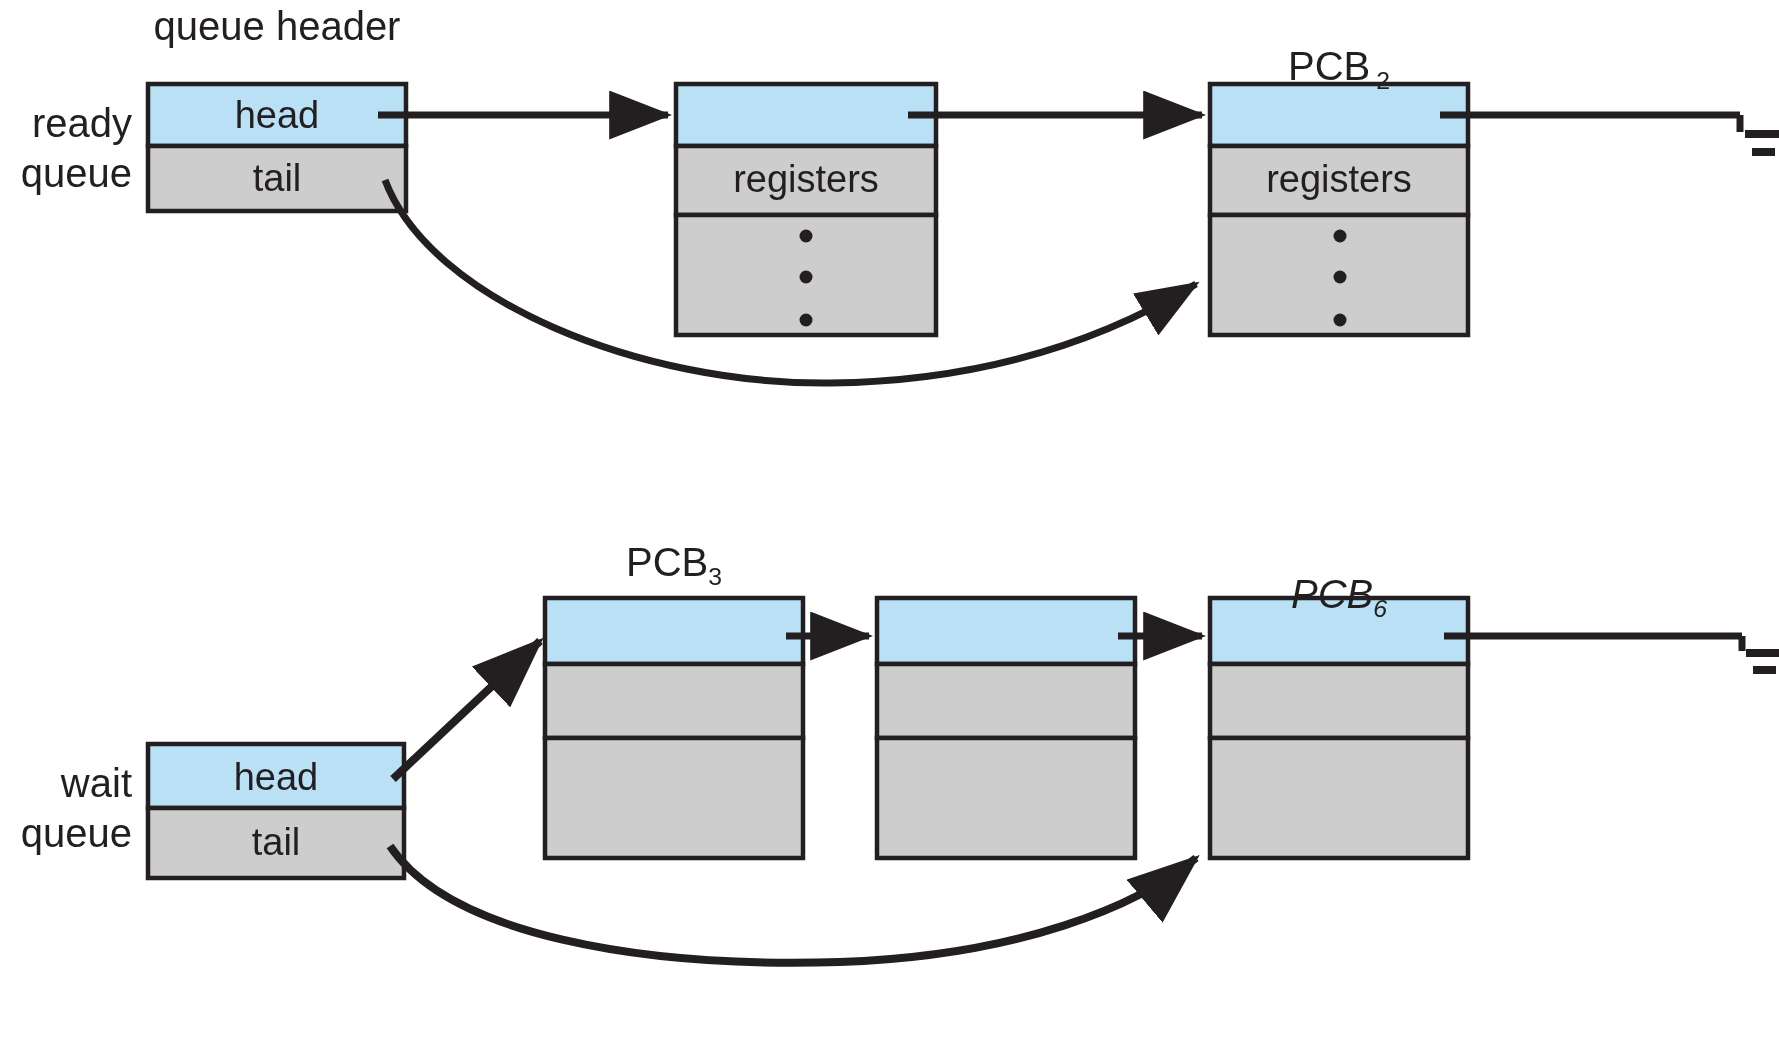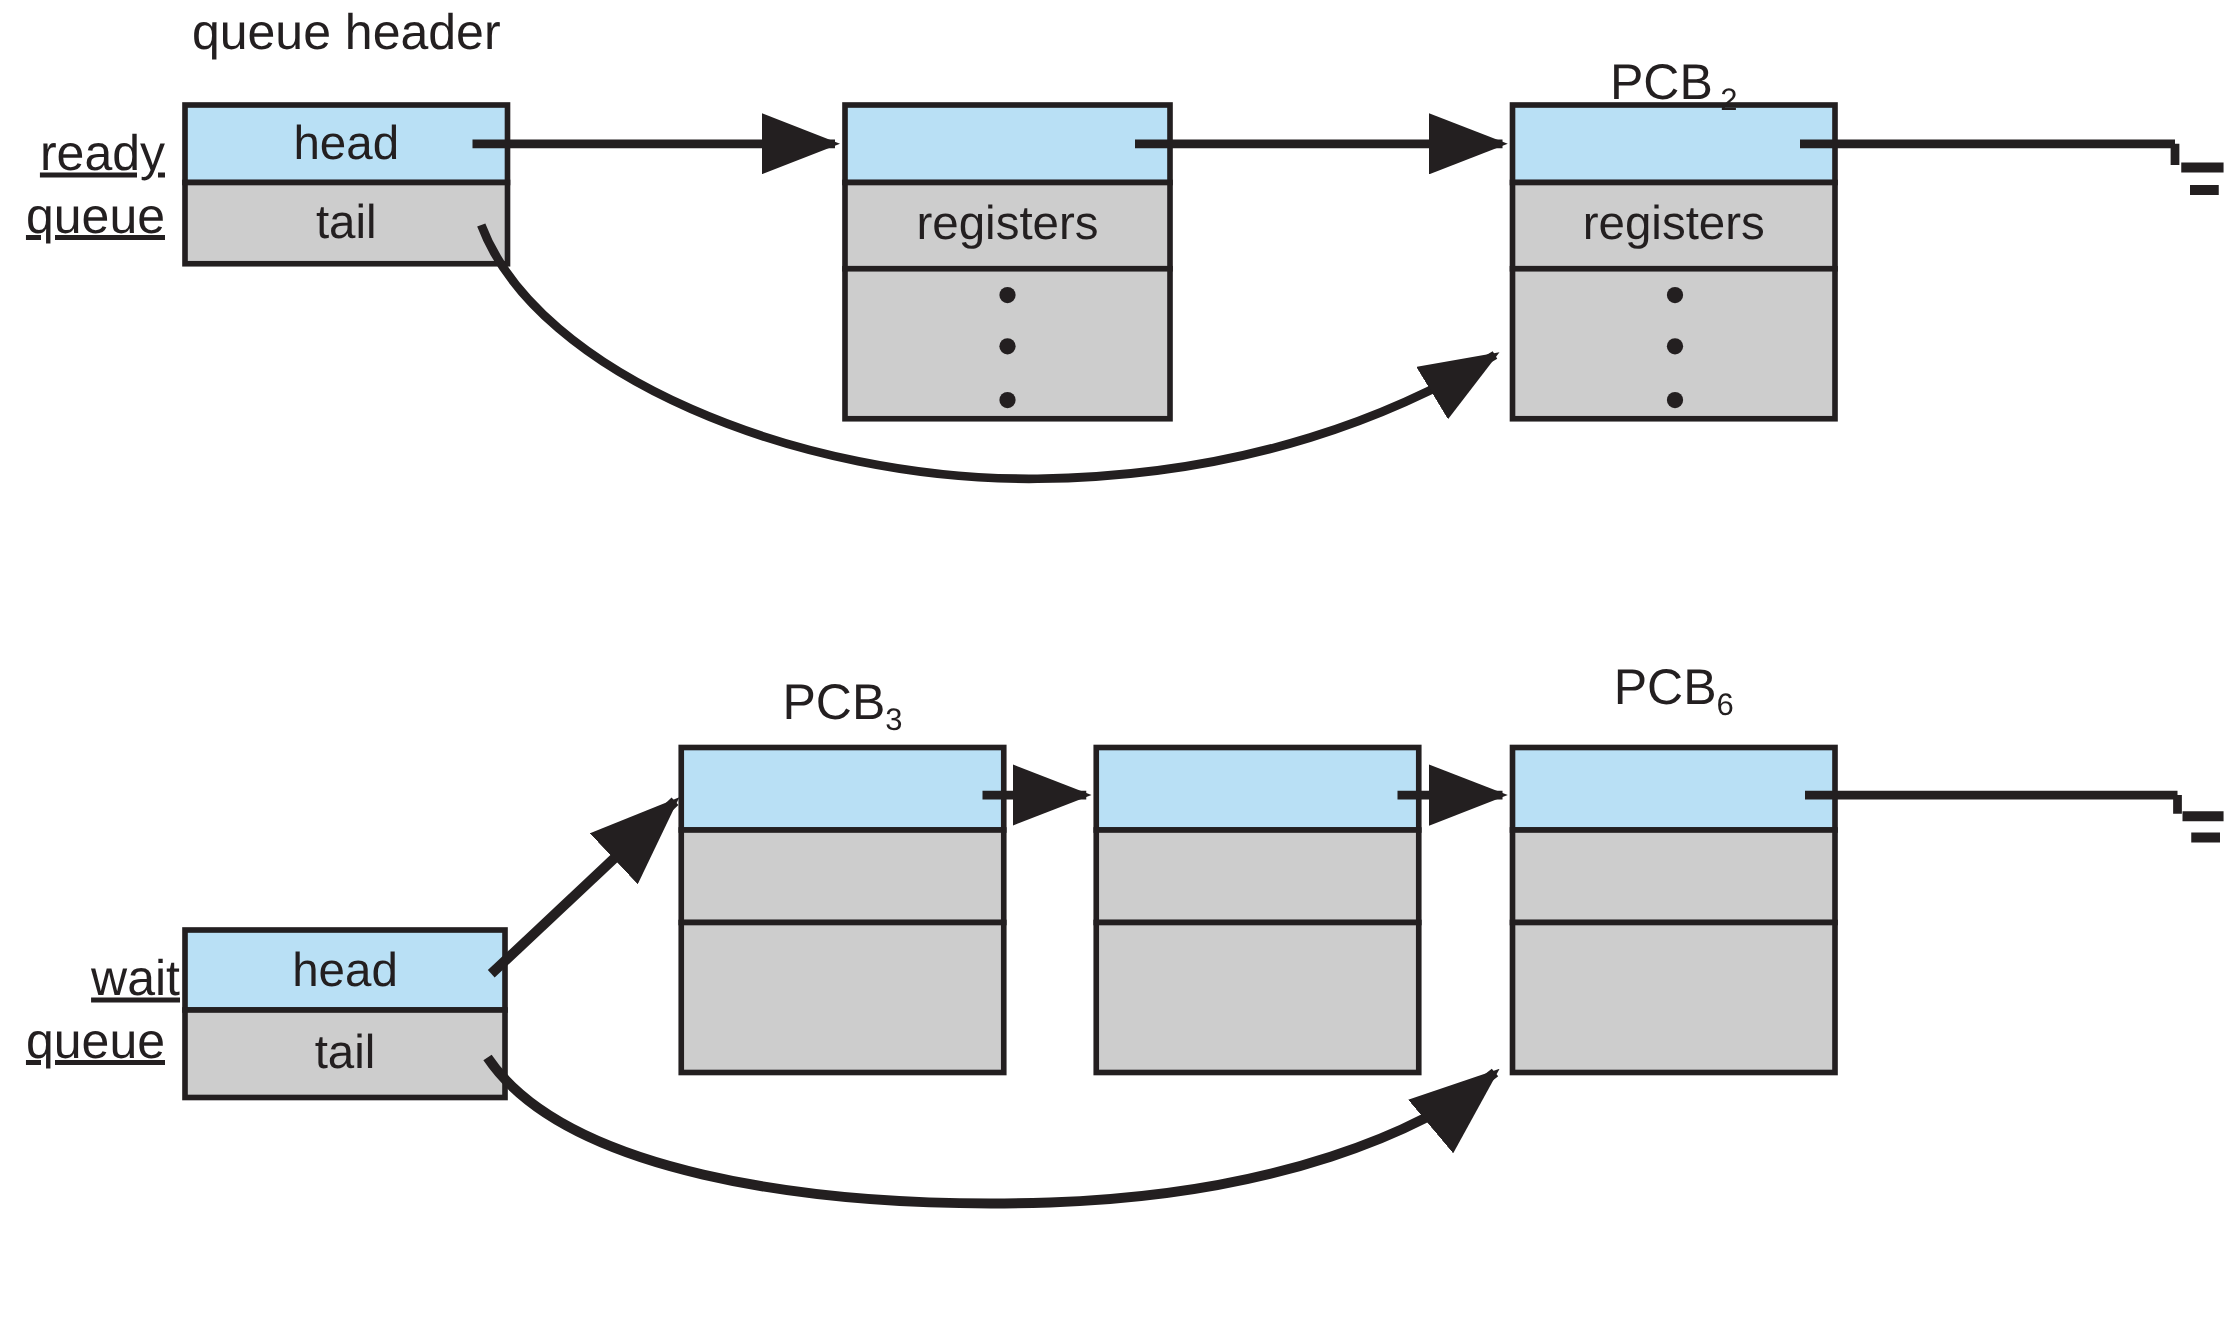--- a/index.html
+++ b/index.html
@@ -23,21 +23,20 @@
   .lbl {
     position: absolute;
     color: #231f20;
     font-family: "Liberation Sans", sans-serif;
     white-space: nowrap;
   }
   .side-label {
     font-size: 40px;
     line-height: 50px;
     text-align: right;
-    text-decoration: underline;
   }
   .title-label {
     font-size: 40px;
     text-align: center;
   }
   .sub {
     font-size: 0.62em;
     vertical-align: sub;
     line-height: 0;
   }
@@ -134,38 +133,38 @@
 
       <path d="M 390,846 C 450,935 640,968 840,962 C 1020,956 1140,905 1196,858" fill="none" stroke="#231f20" stroke-width="8" marker-end="url(#ah)"></path>
     </g>
   </svg>
 
   <div class="lbl title-label" style="left:146px; top:4px; width:262px;">queue header</div>
 
   <div class="lbl side-label" style="left:0px; top:98px; width:132px;">ready</div>
   <div class="lbl side-label" style="left:0px; top:148px; width:132px;">queue</div>
 
-  <div class="lbl side-label" style="left:12px; top:758px; width:132px;">wait</div>
+  <div class="lbl side-label" style="left:0px; top:758px; width:132px;">wait</div>
   <div class="lbl side-label" style="left:0px; top:808px; width:132px;">queue</div>
 
   <div class="lbl" style="left:148px; top:94px; width:258px; text-align:center; font-size:38px;">head</div>
   <div class="lbl" style="left:148px; top:157px; width:258px; text-align:center; font-size:38px;">tail</div>
 
   <div class="lbl" style="left:676px; top:158px; width:260px; text-align:center; font-size:38px;">registers</div>
 
   <div class="lbl title-label" style="left:1210px; top:4px; width:258px;margin-top:40px;">
     <span>PCB</span><span class="sub-sp">2</span>
   </div>
   <div class="lbl" style="left:1210px; top:158px; width:258px; text-align:center; font-size:38px;">registers</div>
 
   <div class="lbl" style="left:148px; top:756px; width:256px; text-align:center; font-size:38px;">head</div>
   <div class="lbl" style="left:148px; top:821px; width:256px; text-align:center; font-size:38px;">tail</div>
 
   <div class="lbl title-label" style="left:545px; top:540px; width:258px;">
     <span>PCB</span><span class="sub">3</span>
   </div>
 
 
-  <div class="lbl title-label" style="left:1210px; top:528px; width:258px;">
+  <div class="lbl title-label" style="left:1210px; top:572px; width:258px;font-style:italic;">
     <span>PCB</span><span class="sub">6</span>
   </div>
 
 </div>
 
 </body></html>

